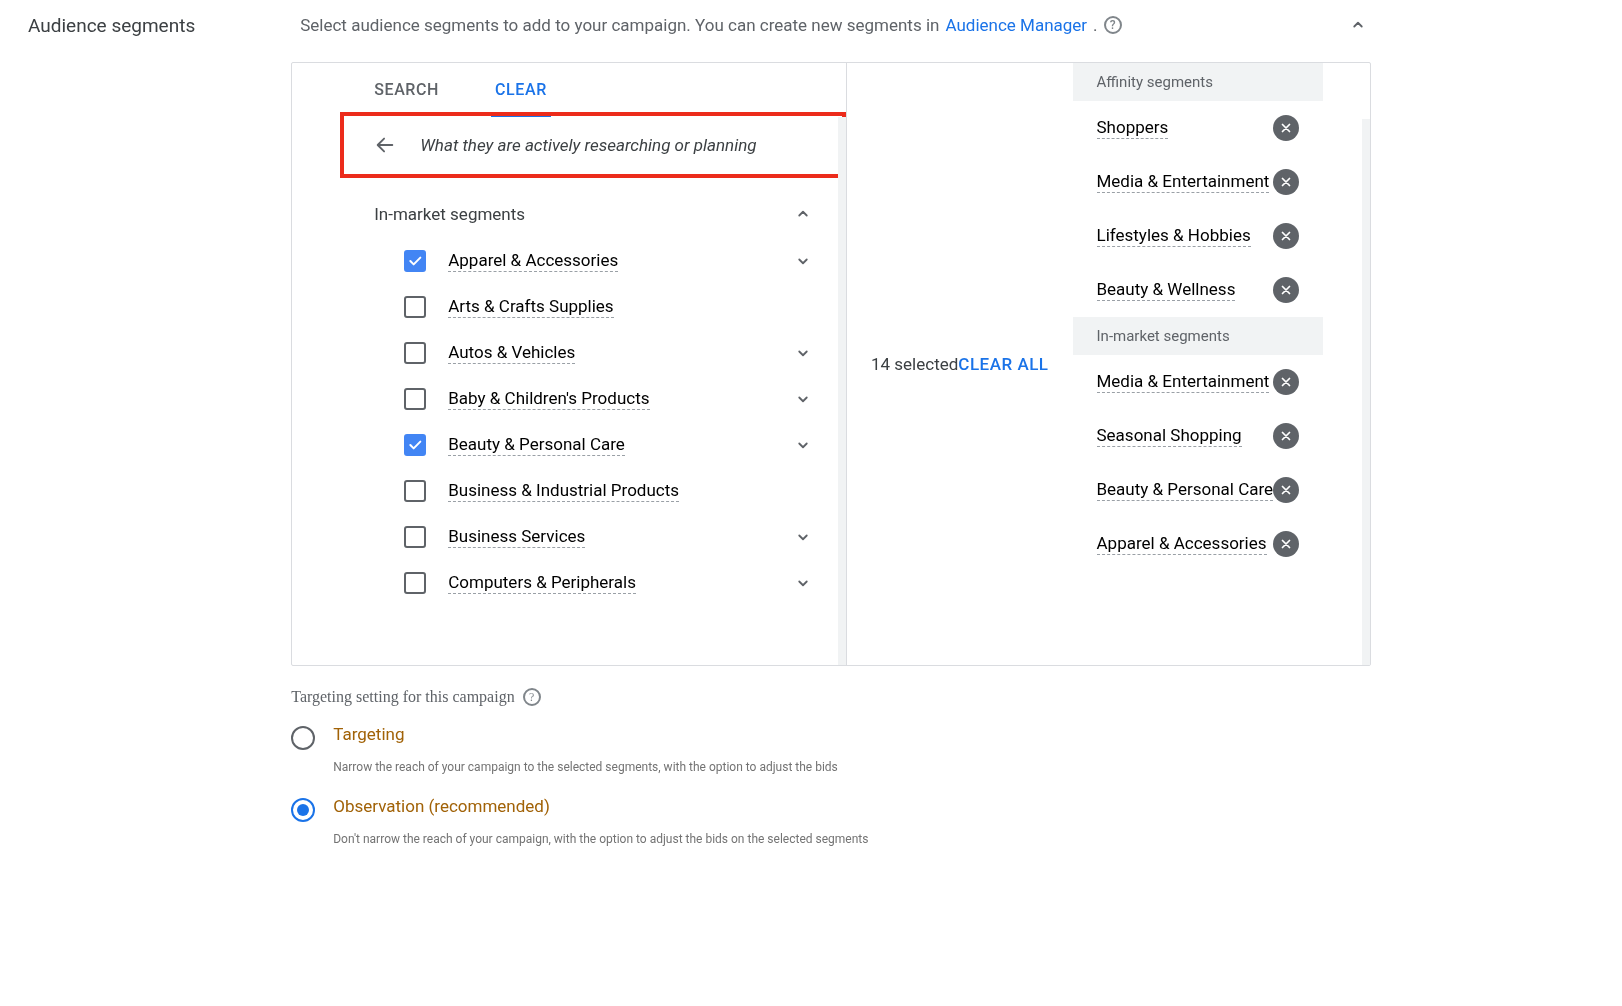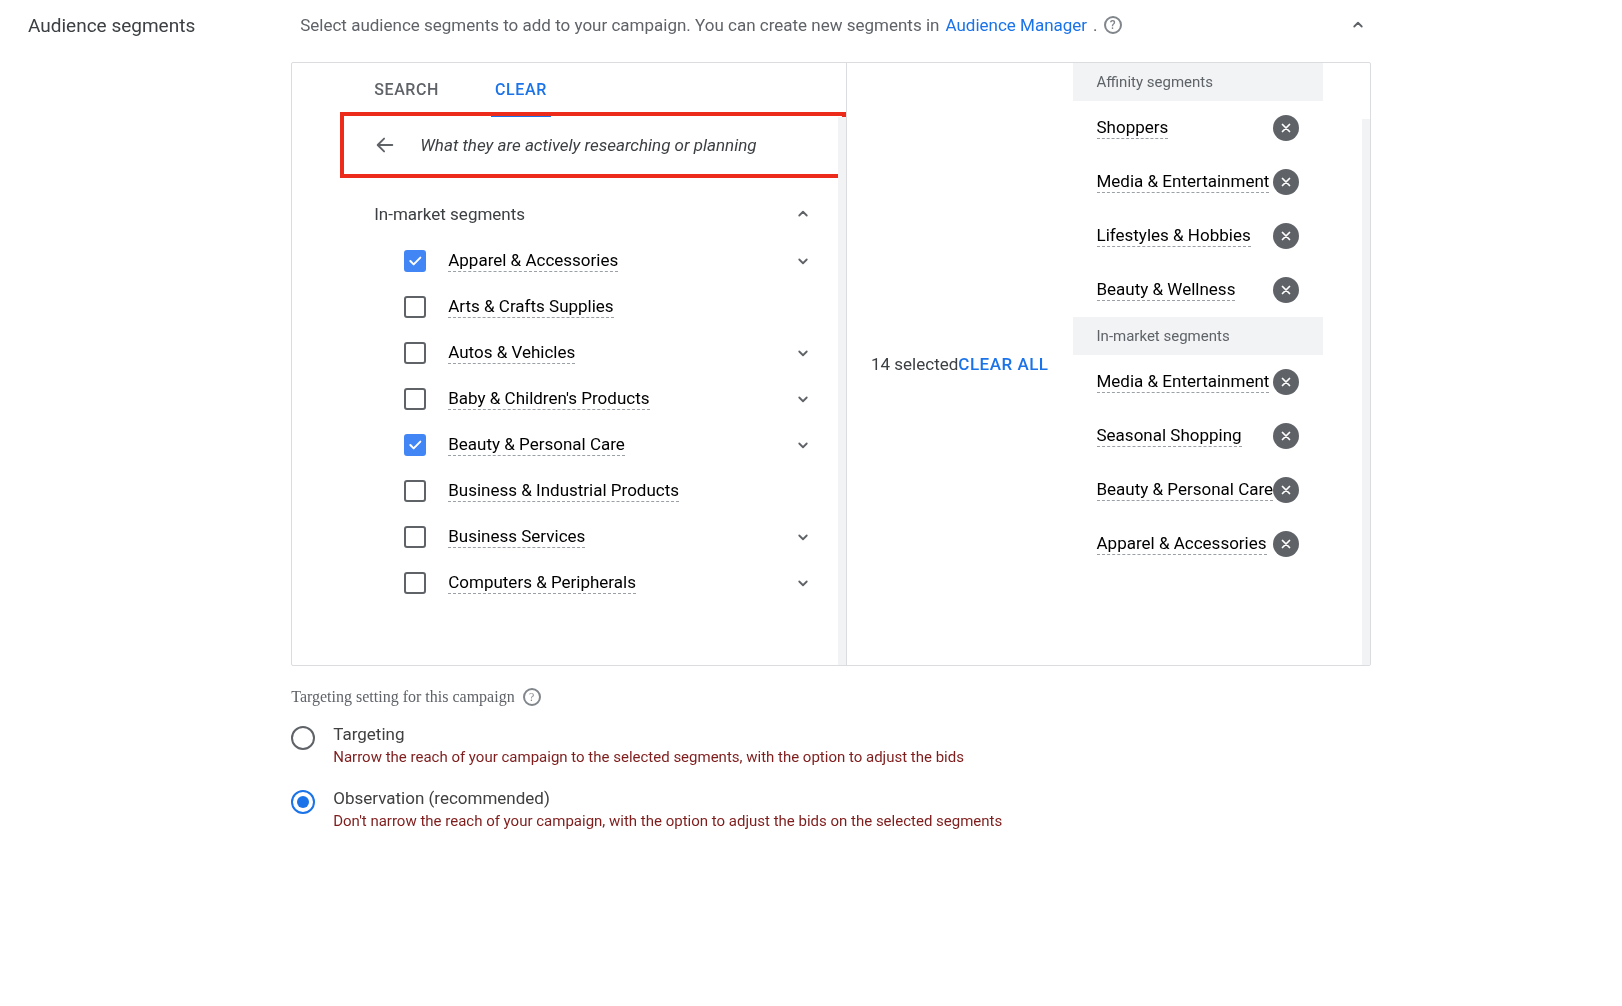--- a/index.html
+++ b/index.html
@@ -158,22 +158,22 @@
     color:#5f6368; font-size:16px; margin-bottom: 18px; font-family: Liberation Serif, serif;
   }
   .radio-row { display:flex; gap:18px; align-items:flex-start; margin-bottom: 22px; }
   .radio-outer {
     width:24px; height:24px; border:2px solid #5f6368; border-radius:50%;
     flex:0 0 auto; display:flex; align-items:center; justify-content:center; margin-top:2px;
     cursor:pointer;
   }
   .radio-outer.sel { border-color:#1a73e8; }
   .radio-outer.sel .radio-dot { width:12px; height:12px; background:#1a73e8; border-radius:50%; }
-  .radio-label { font-size:17px; color:#404040; }
-  .radio-desc { font-size:15px; color:#7f1d1d; margin-top:4px; }
+  .radio-label { font-size:17px; color:#a16207; }
+  .radio-desc { font-size:12px; color:#737373; margin-top:16px; }
 
   svg { display:block; }
 </style>
 </head>
 <body>
 
 <div class="page">
   <div class="left-title">Audience segments</div>
 
   <div class="right-col">

